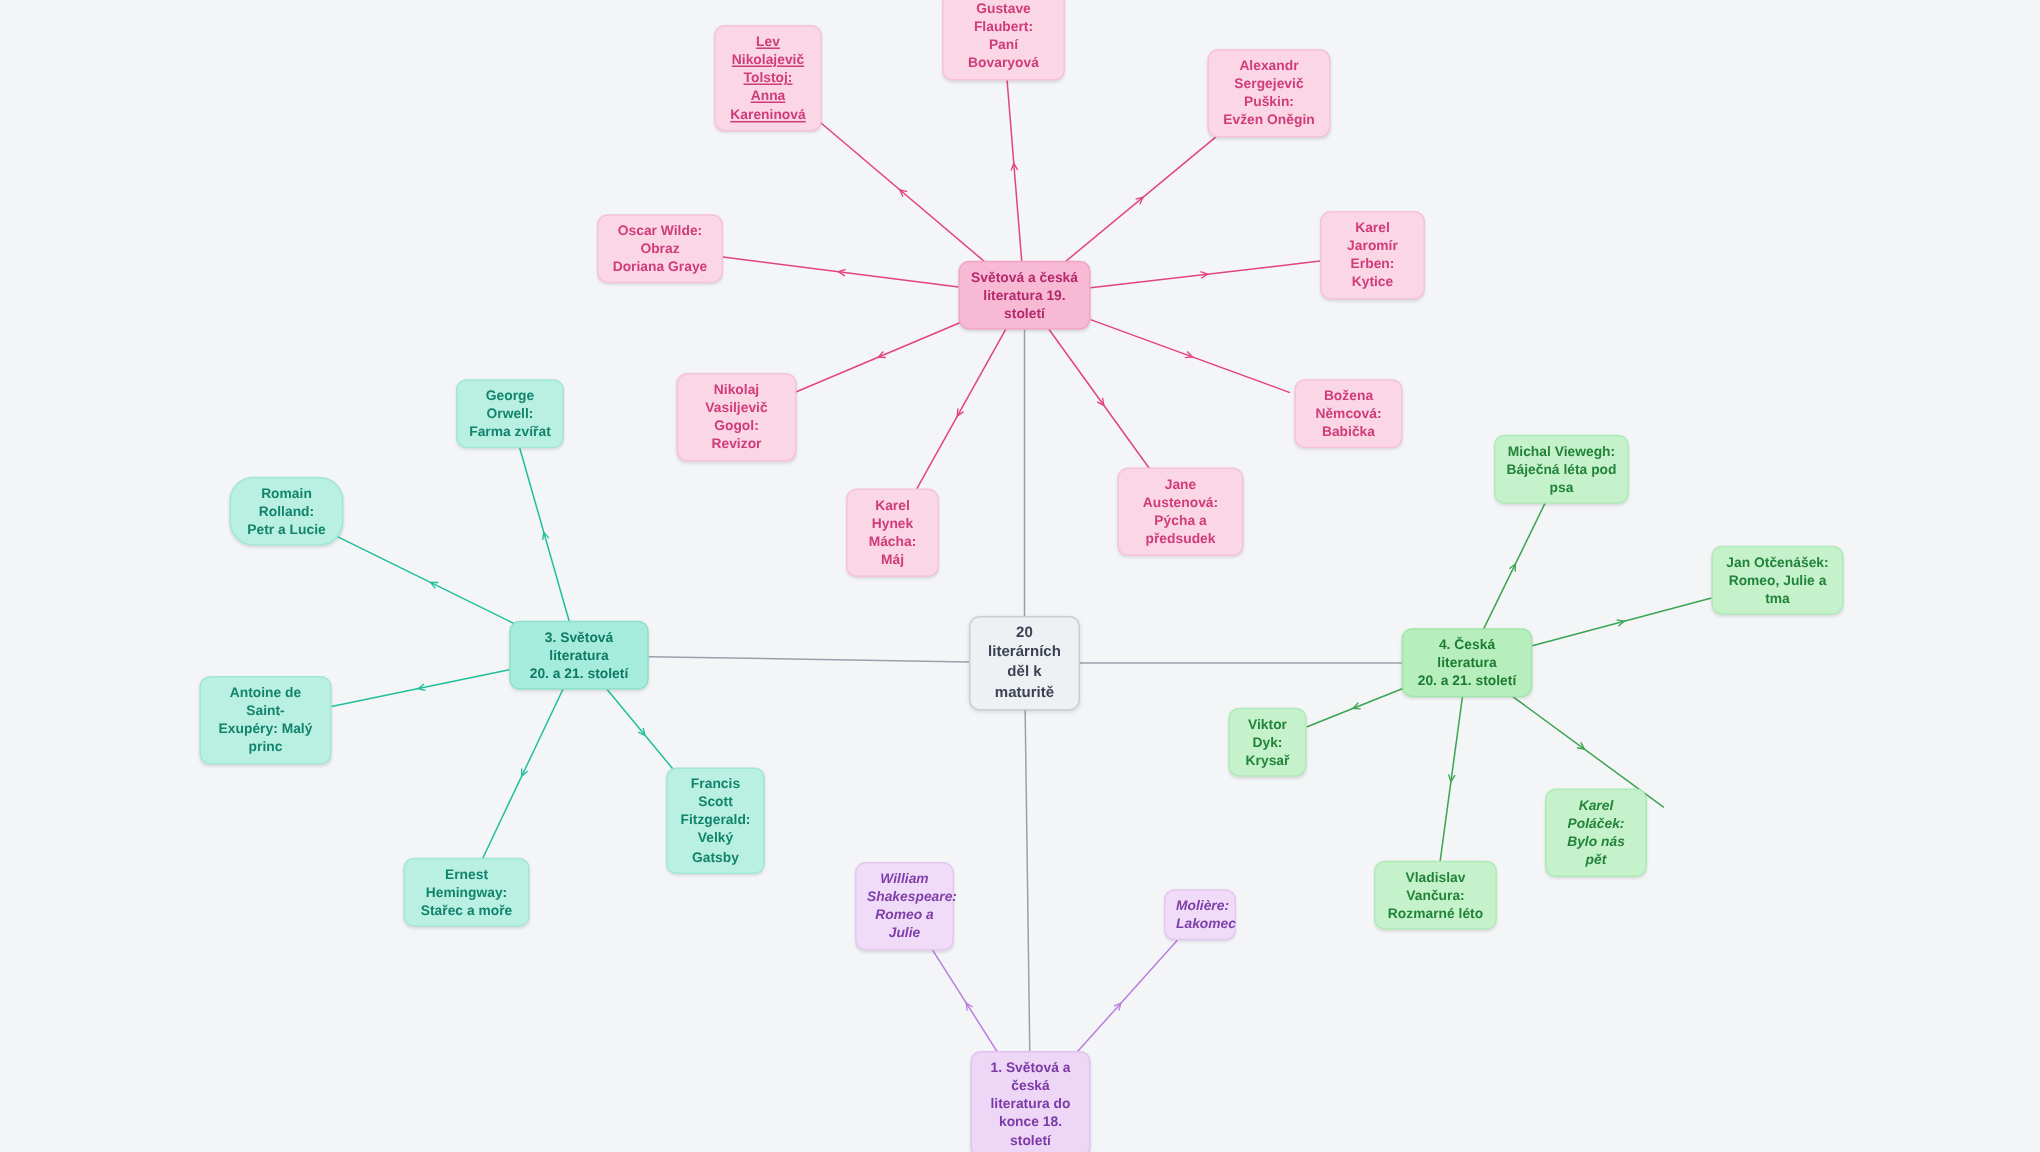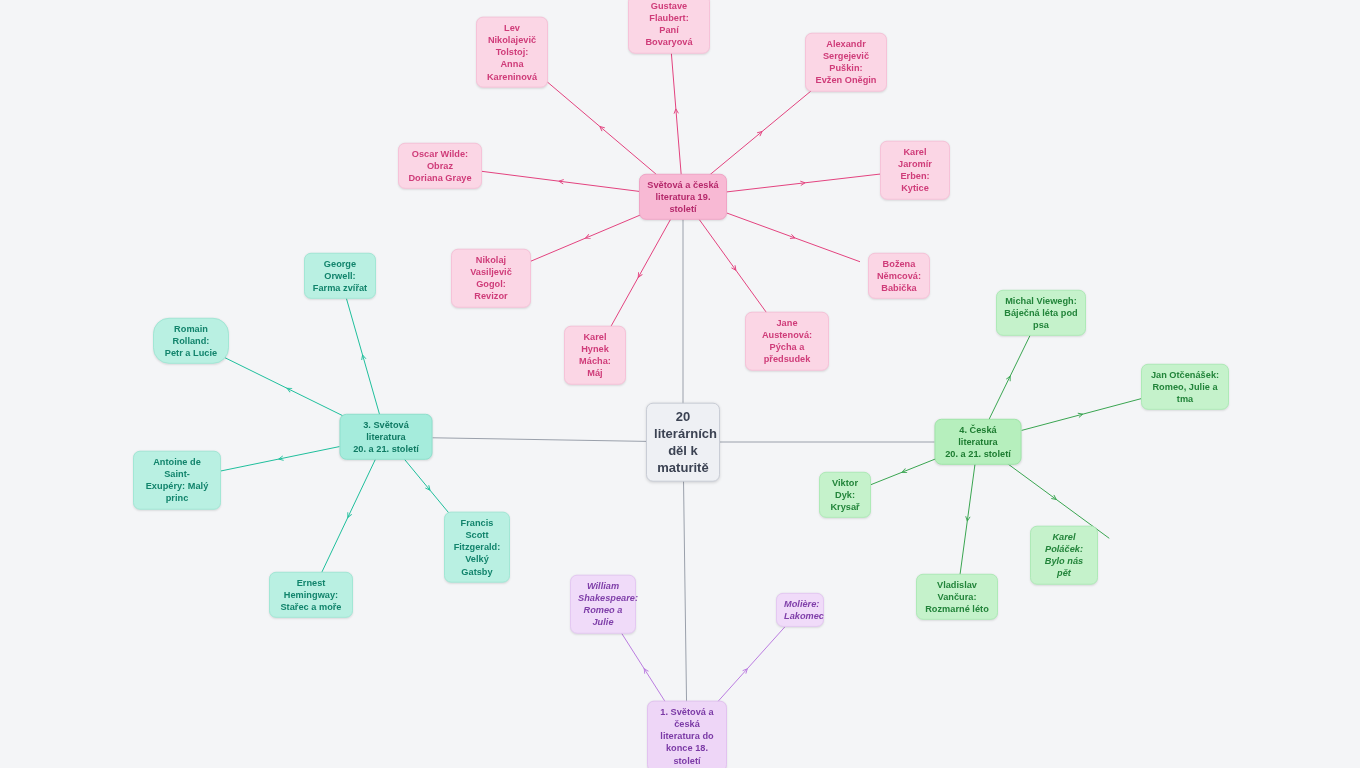--- a/index.html
+++ b/index.html
@@ -41,21 +41,21 @@
     padding: 4px 7px;
     white-space: pre-line;
     border: 1px solid transparent;
     box-shadow: 0 1px 2px rgba(0,0,0,0.10);
     user-select: none;
   }
   .node.root {
     background: #eef0f4;
     border-color: #c9cdd6;
     color: #3b4252;
-    font-size: 13px;
+    font-size: 10px;
     box-shadow: 0 1px 3px rgba(0,0,0,0.13);
   }
   .node.pink-main {
     background: #f8b9d4;
     border-color: #f0a5c6;
     color: #b5296b;
   }
   .node.pink {
     background: #fbd6e5;
     border-color: #f6c2d8;
@@ -152,33 +152,33 @@
 literatura 19. století</div>
       <div class="node teal-main" style="left: 386px; top: 437px; width: 93px;">3. Světová literatura
 20. a 21. století</div>
       <div class="node green-main" style="left: 978px; top: 442px; width: 87px;">4. Česká literatura
 20. a 21. století</div>
       <div class="node purple-main" style="left: 687px; top: 736px; width: 80px;">1. Světová a česká
 literatura do
 konce 18. století</div>
       <div class="node pink" style="left: 669px; top: 24px; width: 82px;">Gustave Flaubert:
 Paní Bovaryová</div>
-      <div class="node pink" style="left: 512px; top: 52px; width: 72px;">Lev Nikolajevič
+      <div class="node pink" style="left: 512px; top: 52px; width: 72px; text-decoration: underline;">Lev Nikolajevič
 Tolstoj: Anna
 Kareninová</div>
       <div class="node pink" style="left: 846px; top: 62px; width: 82px;">Alexandr
 Sergejevič Puškin:
 Evžen Oněgin</div>
       <div class="node pink" style="left: 440px; top: 166px; width: 84px;">Oscar Wilde: Obraz
 Doriana Graye</div>
       <div class="node pink" style="left: 915px; top: 170px; width: 70px;">Karel Jaromír
 Erben: Kytice</div>
       <div class="node pink" style="left: 491px; top: 278px; width: 80px;">Nikolaj Vasiljevič
 Gogol: Revizor</div>
-      <div class="node pink" style="left: 899px; top: 276px; width: 62px;">Božena Němcová:
+      <div class="node pink" style="left: 899px; top: 276px; width: 72px;">Božena Němcová:
 Babička</div>
       <div class="node pink" style="left: 595px; top: 355px; width: 62px;">Karel Hynek
 Mácha: Máj</div>
       <div class="node pink" style="left: 787px; top: 341px; width: 84px;">Jane Austenová:
 Pýcha a předsudek</div>
       <div class="node teal" style="left: 340px; top: 276px; width: 72px;">George Orwell:
 Farma zvířat</div>
       <div class="node teal" style="left: 191px; top: 341px; width: 76px; border-radius: 16px;">Romain Rolland:
 Petr a Lucie</div>
       <div class="node teal" style="left: 177px; top: 480px; width: 88px;">Antoine de Saint-

